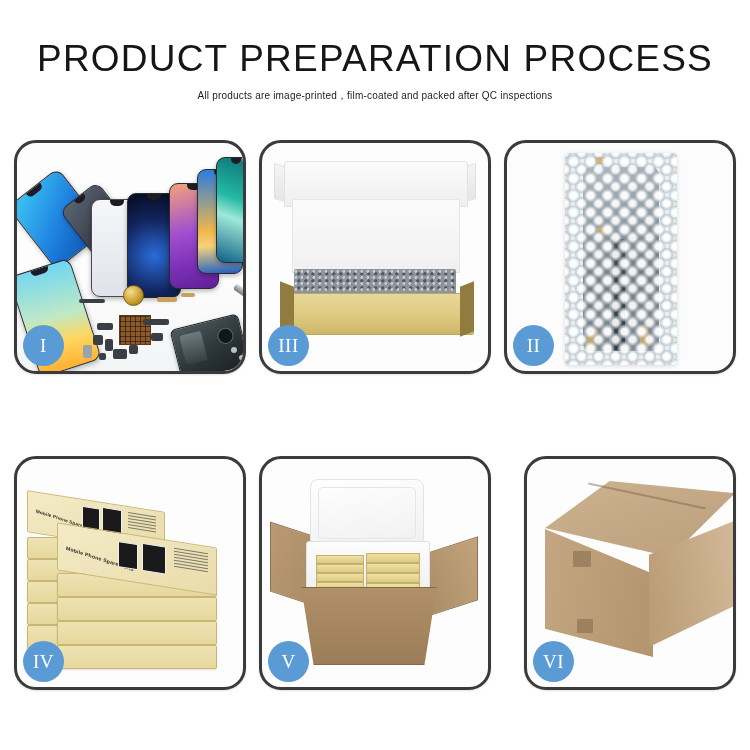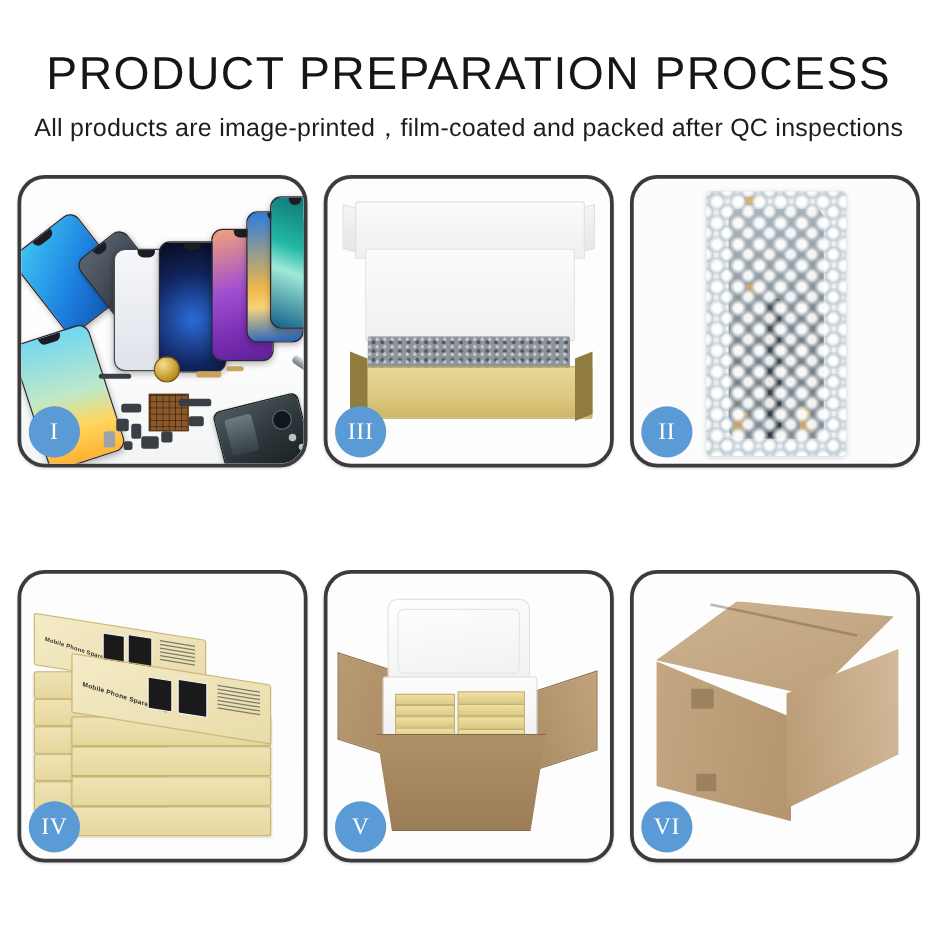--- a/index.html
+++ b/index.html
@@ -15,21 +15,21 @@
   .header { text-align: center; padding-top: 40px; }
   .title {
     font-size: 37px;
     letter-spacing: 1.2px;
     font-weight: 400;
     color: #161616;
     line-height: 1.05;
     white-space: nowrap;
   }
   .subtitle {
-    font-size: 20px;
+    font-size: 10px;
     color: #1d1d1d;
     margin-top: 10px;
     letter-spacing: .2px;
     white-space: nowrap;
   }
 
   
   .grid {
     position: absolute;
     left: 14px; top: 140px;
@@ -255,21 +255,21 @@
   .cbar { position:absolute; background: linear-gradient(#efe0a4,#dccb83); border:.8px solid #c4b26c; }
   .carton5 {
     position:absolute; left:30px; top:128px; width:152px; height:76px;
     background: linear-gradient(#b2catop,#a98c64);
     background: linear-gradient(#b09068,#9b7d58);
     border:1px solid #84694a;
     clip-path: polygon(6% 0, 94% 0, 86% 100%, 14% 100%);
   }
 
   
-  .p6 { background: #fdfdfd; }
+  .p6 { background: #fdfdfd; margin-left: 20px; }
   .ctn6top {
     position:absolute; left:18px; top:22px; width:190px; height:76px;
     background: linear-gradient(160deg,#cdb392,#bc9e79);
     clip-path: polygon(34% 0%, 100% 16%, 66% 100%, 0% 62%);
     border-radius:2px;
   }
   .ctn6front {
     position:absolute; left:18px; top:70px; width:108px; height:128px;
     background: linear-gradient(100deg,#c4a782,#b2946e);
     clip-path: polygon(0% 0%, 100% 35%, 100% 100%, 0% 78%);

